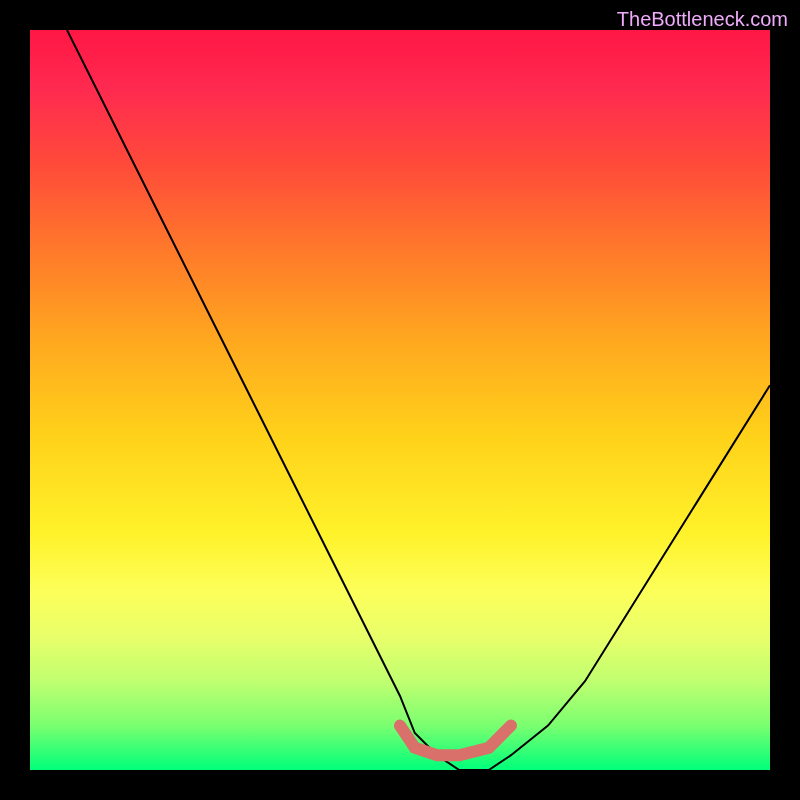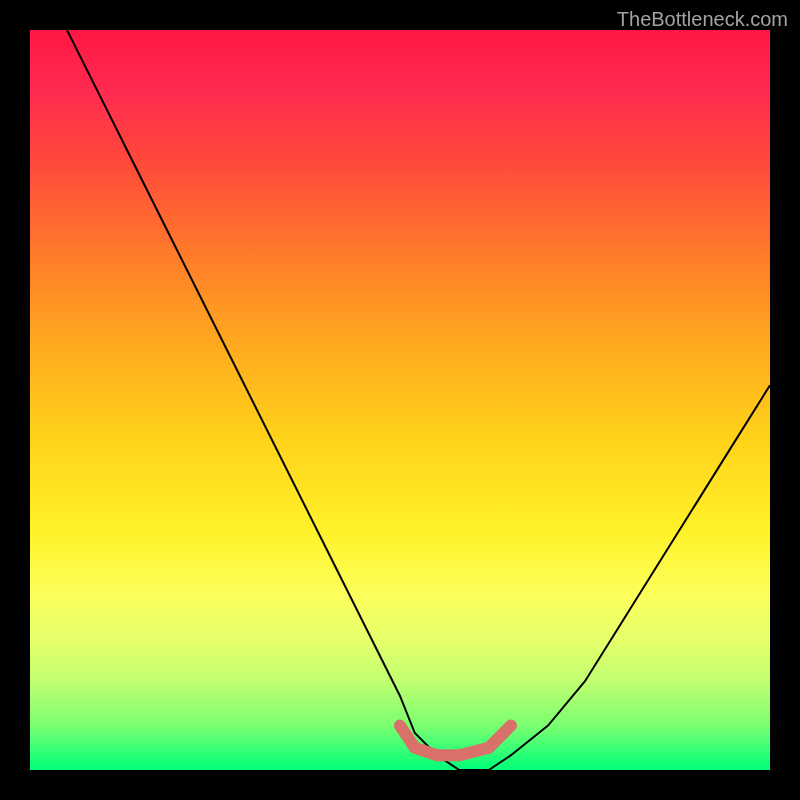--- a/index.html
+++ b/index.html
@@ -8,21 +8,21 @@
     width: 800px;
     height: 800px;
     background: #000;
     position: relative;
     font-family: Arial, sans-serif;
   }
   .watermark {
     position: absolute;
     top: 8px;
     right: 12px;
-    color: #a3a3a3;
+    color: #f0abfc;
     font-size: 20px;
     font-weight: 500;
     z-index: 10;
   }
   .plot-container {
     position: absolute;
     left: 30px;
     top: 30px;
     width: 740px;
     height: 740px;

